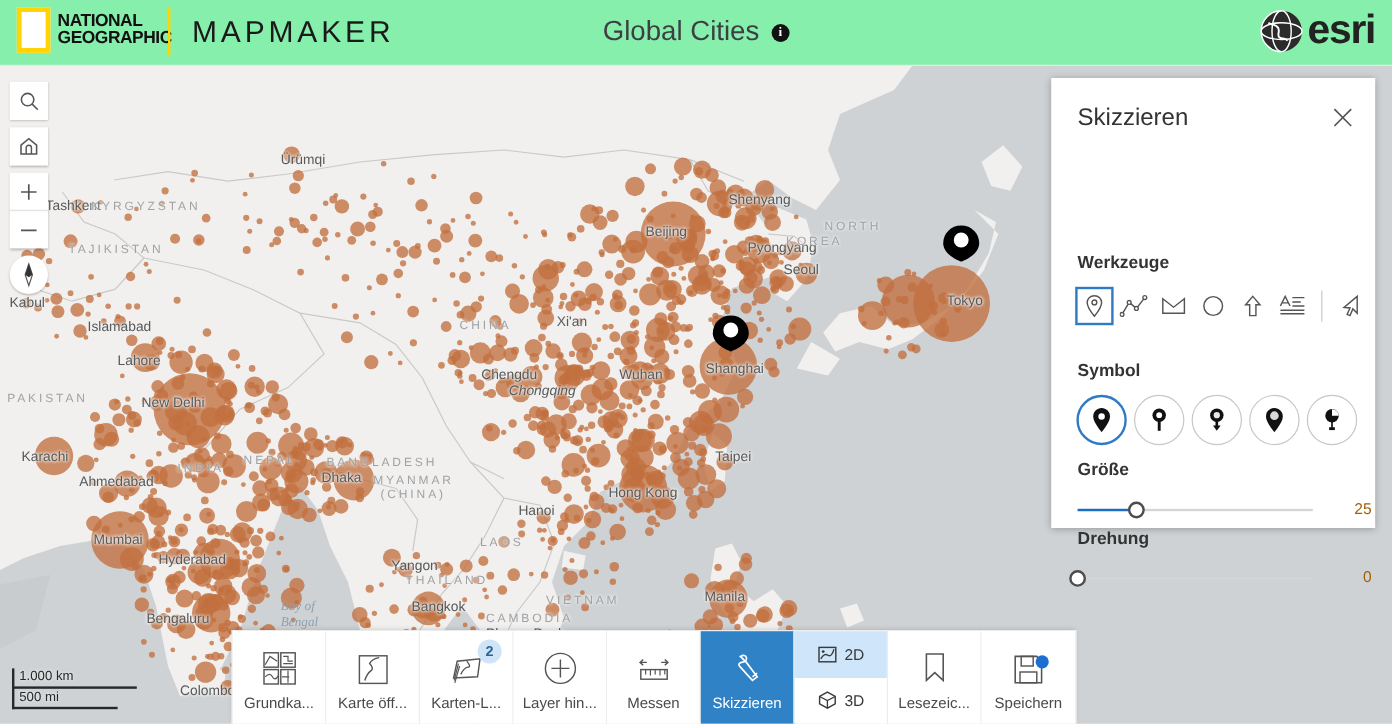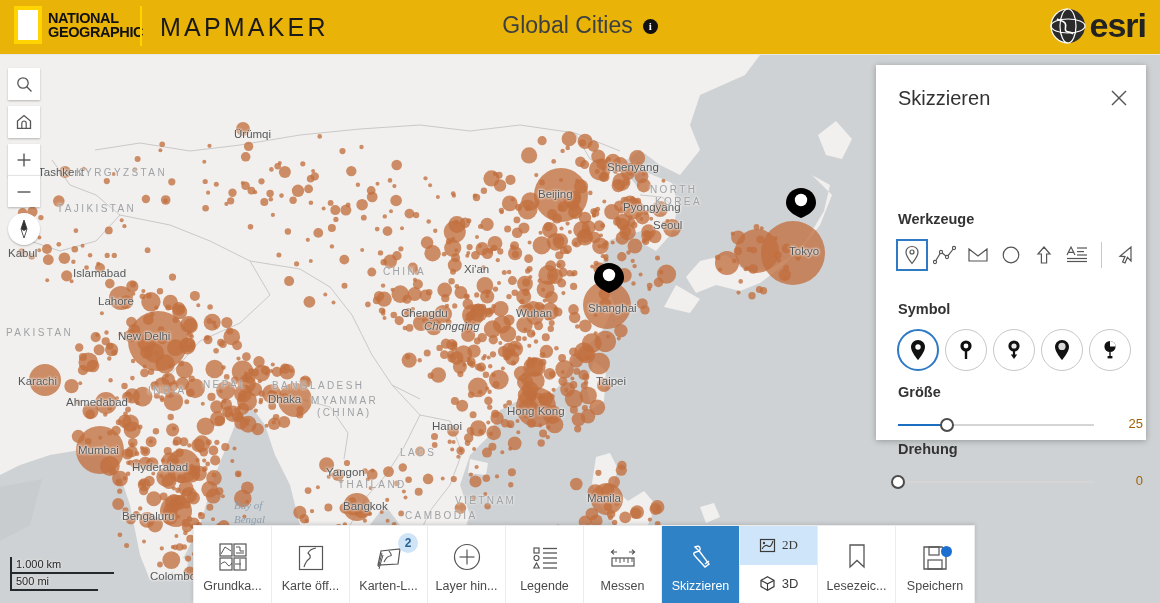--- a/index.html
+++ b/index.html
@@ -7,21 +7,21 @@
   body {
     width:1160px; height:603px; overflow:hidden;
     font-family:"Liberation Sans", sans-serif;
     background:#ffffff;
     position:relative;
   }
 
   
   #header {
     position:absolute; left:0; top:0; width:1160px; height:55px;
-    background:#eab308; z-index:40;
+    background:#86efac; z-index:40;
     border-bottom:1px solid #e8e8e8;
     padding-left:24px;
   }
   #natgeo-logo { position:absolute; left:14px; top:6px; display:flex; align-items:center; }
   .ng-rect {
     width:28px; height:38px; border:4px solid #ffd400; background:#fff;
   }
   .ng-words { margin-left:6px; line-height:1.0; }
   .ng-words div {
     font-family:"Liberation Sans", sans-serif;
@@ -174,21 +174,21 @@
   .tb-dot {
     position:absolute; width:11px; height:11px; border-radius:50%; background:#1c6fd0;
     top:20px; right:22px;
   }
   
   .tb-item.stacked { flex-direction:column; justify-content:stretch; padding:0; width:78px; }
   .tb-half {
     flex:1; width:100%; display:flex; align-items:center; justify-content:center;
     font-size:13px; color:#3a3a3a; gap:6px; cursor:pointer;
   }
-  .tb-half.sel { background:#cfe6fa;font-family:Liberation Serif, serif; }
+  .tb-half.sel { background:#cfe6fa; }
 </style>
 </head>
 <body>
 
 <div id="header">
   <div id="natgeo-logo">
     <div class="ng-rect"></div>
     <div class="ng-words">
       <div>NATIONAL</div>
       <div>GEOGRAPHIC</div>
@@ -1468,21 +1468,21 @@
       <div class="city-label" style="left: 326px; top: 411px;">Yangon</div>
       <div class="region-label" style="left: 76px; top: 112px;">KYRGYZSTAN</div>
       <div class="region-label" style="left: 57px; top: 148px;">TAJIKISTAN</div>
       <div class="region-label" style="left: 6px; top: 272px;">PAKISTAN</div>
       <div class="region-label" style="left: 148px; top: 330px;">INDIA</div>
       <div class="region-label" style="left: 203px; top: 324px;">NEPAL</div>
       <div class="region-label" style="left: 247px; top: 325px; padding-left: 25px;">BANGLADESH</div>
       <div class="region-label" style="left: 311px; top: 340px;">MYANMAR</div>
       <div class="region-label" style="left: 317px; top: 352px;">(CHINA)</div>
       <div class="region-label" style="left: 383px; top: 211px;">CHINA</div>
-      <div class="region-label" style="left: 618px; top: 129px; padding-left: 32px;">NORTH</div>
+      <div class="region-label" style="left: 655px; top: 129px; padding-left: 32px;">NORTH</div>
       <div class="region-label" style="left: 655px; top: 141px;">KOREA</div>
       <div class="region-label" style="left: 338px; top: 424px;">THAILAND</div>
       <div class="region-label" style="left: 400px; top: 392px;">LAOS</div>
       <div class="region-label" style="left: 455px; top: 440px;">VIETNAM</div>
       <div class="region-label" style="left: 405px; top: 455px;">CAMBODIA</div>
       <div class="region-label" style="left: 580px; top: 470px;">PHILIPPINES</div>
       <div class="water-label" style="left: 234px; top: 443px;">Bay of<br>Bengal</div>
     </div>
 
   <div class="map-btn" id="btn-search">
@@ -1683,35 +1683,20 @@
     <div class="tb-icon">
       <svg width="30" height="30" viewBox="0 0 30 30">
         <circle cx="15" cy="15" r="12.5" fill="none" stroke="#555" stroke-width="1.2"></circle>
         <line x1="15" y1="7.5" x2="15" y2="22.5" stroke="#555" stroke-width="1.2"></line>
         <line x1="7.5" y1="15" x2="22.5" y2="15" stroke="#555" stroke-width="1.2"></line>
       </svg>
     </div>
     <div class="tb-label">Layer hin...</div>
   </div>
 
-  <div class="tb-item">
-    <div class="tb-icon">
-      <svg width="30" height="28" viewBox="0 0 30 28">
-        <rect x="4" y="4" width="5" height="5" fill="none" stroke="#555" stroke-width="1.2"></rect>
-        <circle cx="6.5" cy="14" r="2.5" fill="none" stroke="#555" stroke-width="1.2"></circle>
-        <path d="M6.5 19 L9.2 24 L3.8 24 Z" fill="none" stroke="#555" stroke-width="1.2"></path>
-        <line x1="13" y1="4.5" x2="27" y2="4.5" stroke="#555" stroke-width="1.3"></line>
-        <line x1="13" y1="9" x2="27" y2="9" stroke="#555" stroke-width="1.3"></line>
-        <line x1="13" y1="14" x2="27" y2="14" stroke="#555" stroke-width="1.3"></line>
-        <line x1="13" y1="19" x2="27" y2="19" stroke="#555" stroke-width="1.3"></line>
-        <line x1="13" y1="24" x2="27" y2="24" stroke="#555" stroke-width="1.3"></line>
-      </svg>
-    </div>
-    <div class="tb-label">Legende</div>
-  </div>
 
   <div class="tb-item">
     <div class="tb-icon">
       <svg width="32" height="26" viewBox="0 0 32 26">
         <path d="M10 6 L5 6 M7 3.6 L4.4 6 L7 8.4" fill="none" stroke="#555" stroke-width="1.2"></path>
         <path d="M22 6 L27 6 M25 3.6 L27.6 6 L25 8.4" fill="none" stroke="#555" stroke-width="1.2"></path>
         <rect x="5" y="12" width="22" height="8" fill="none" stroke="#555" stroke-width="1.2"></rect>
         <path d="M9 12 v4 M13 12 v5 M17 12 v4 M21 12 v5 M25 12 v4" stroke="#555" stroke-width="1"></path>
       </svg>
     </div>

